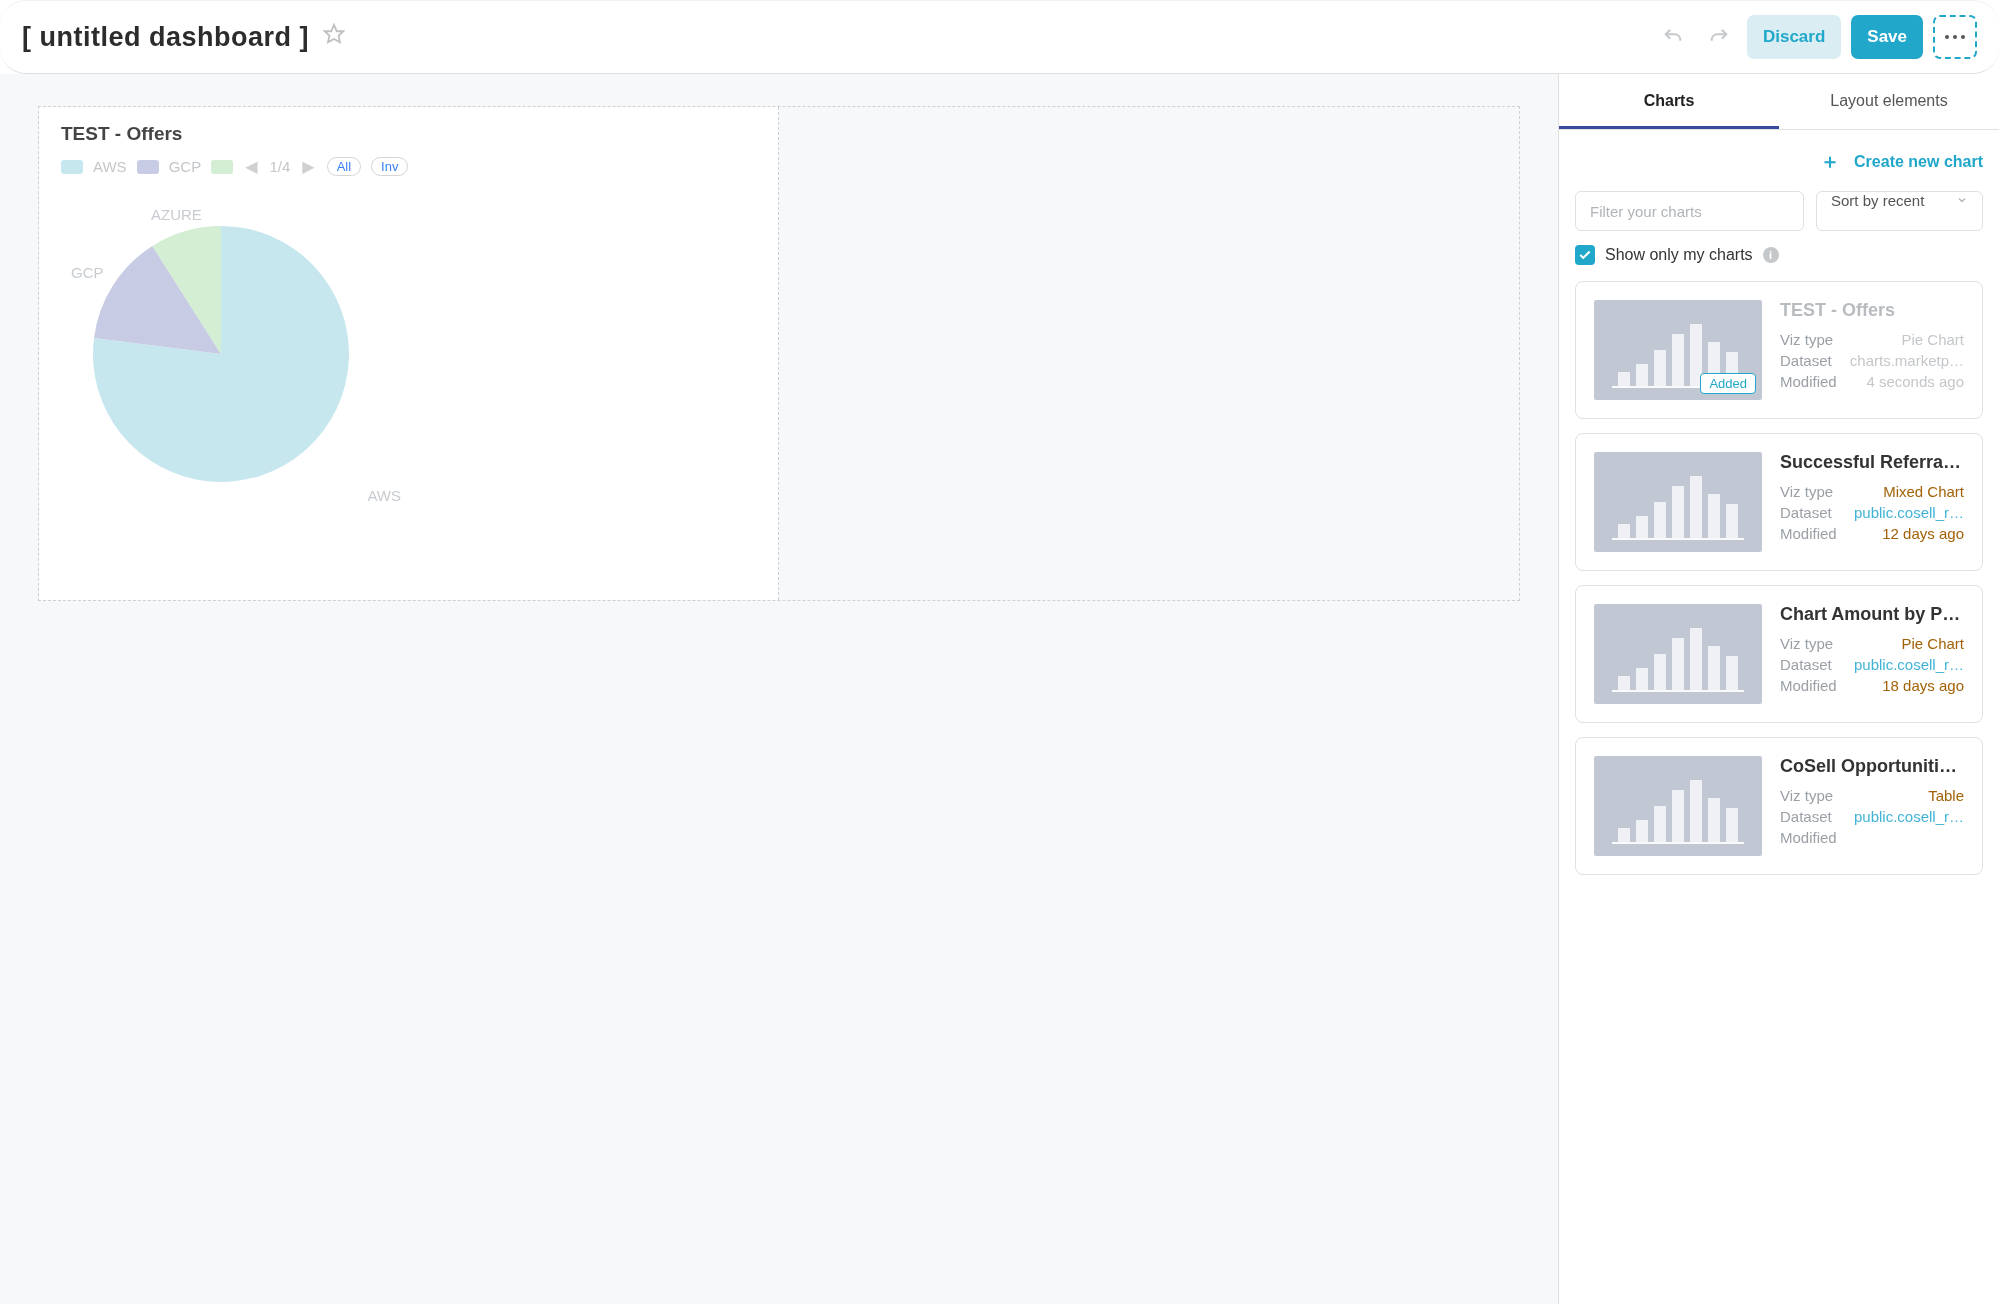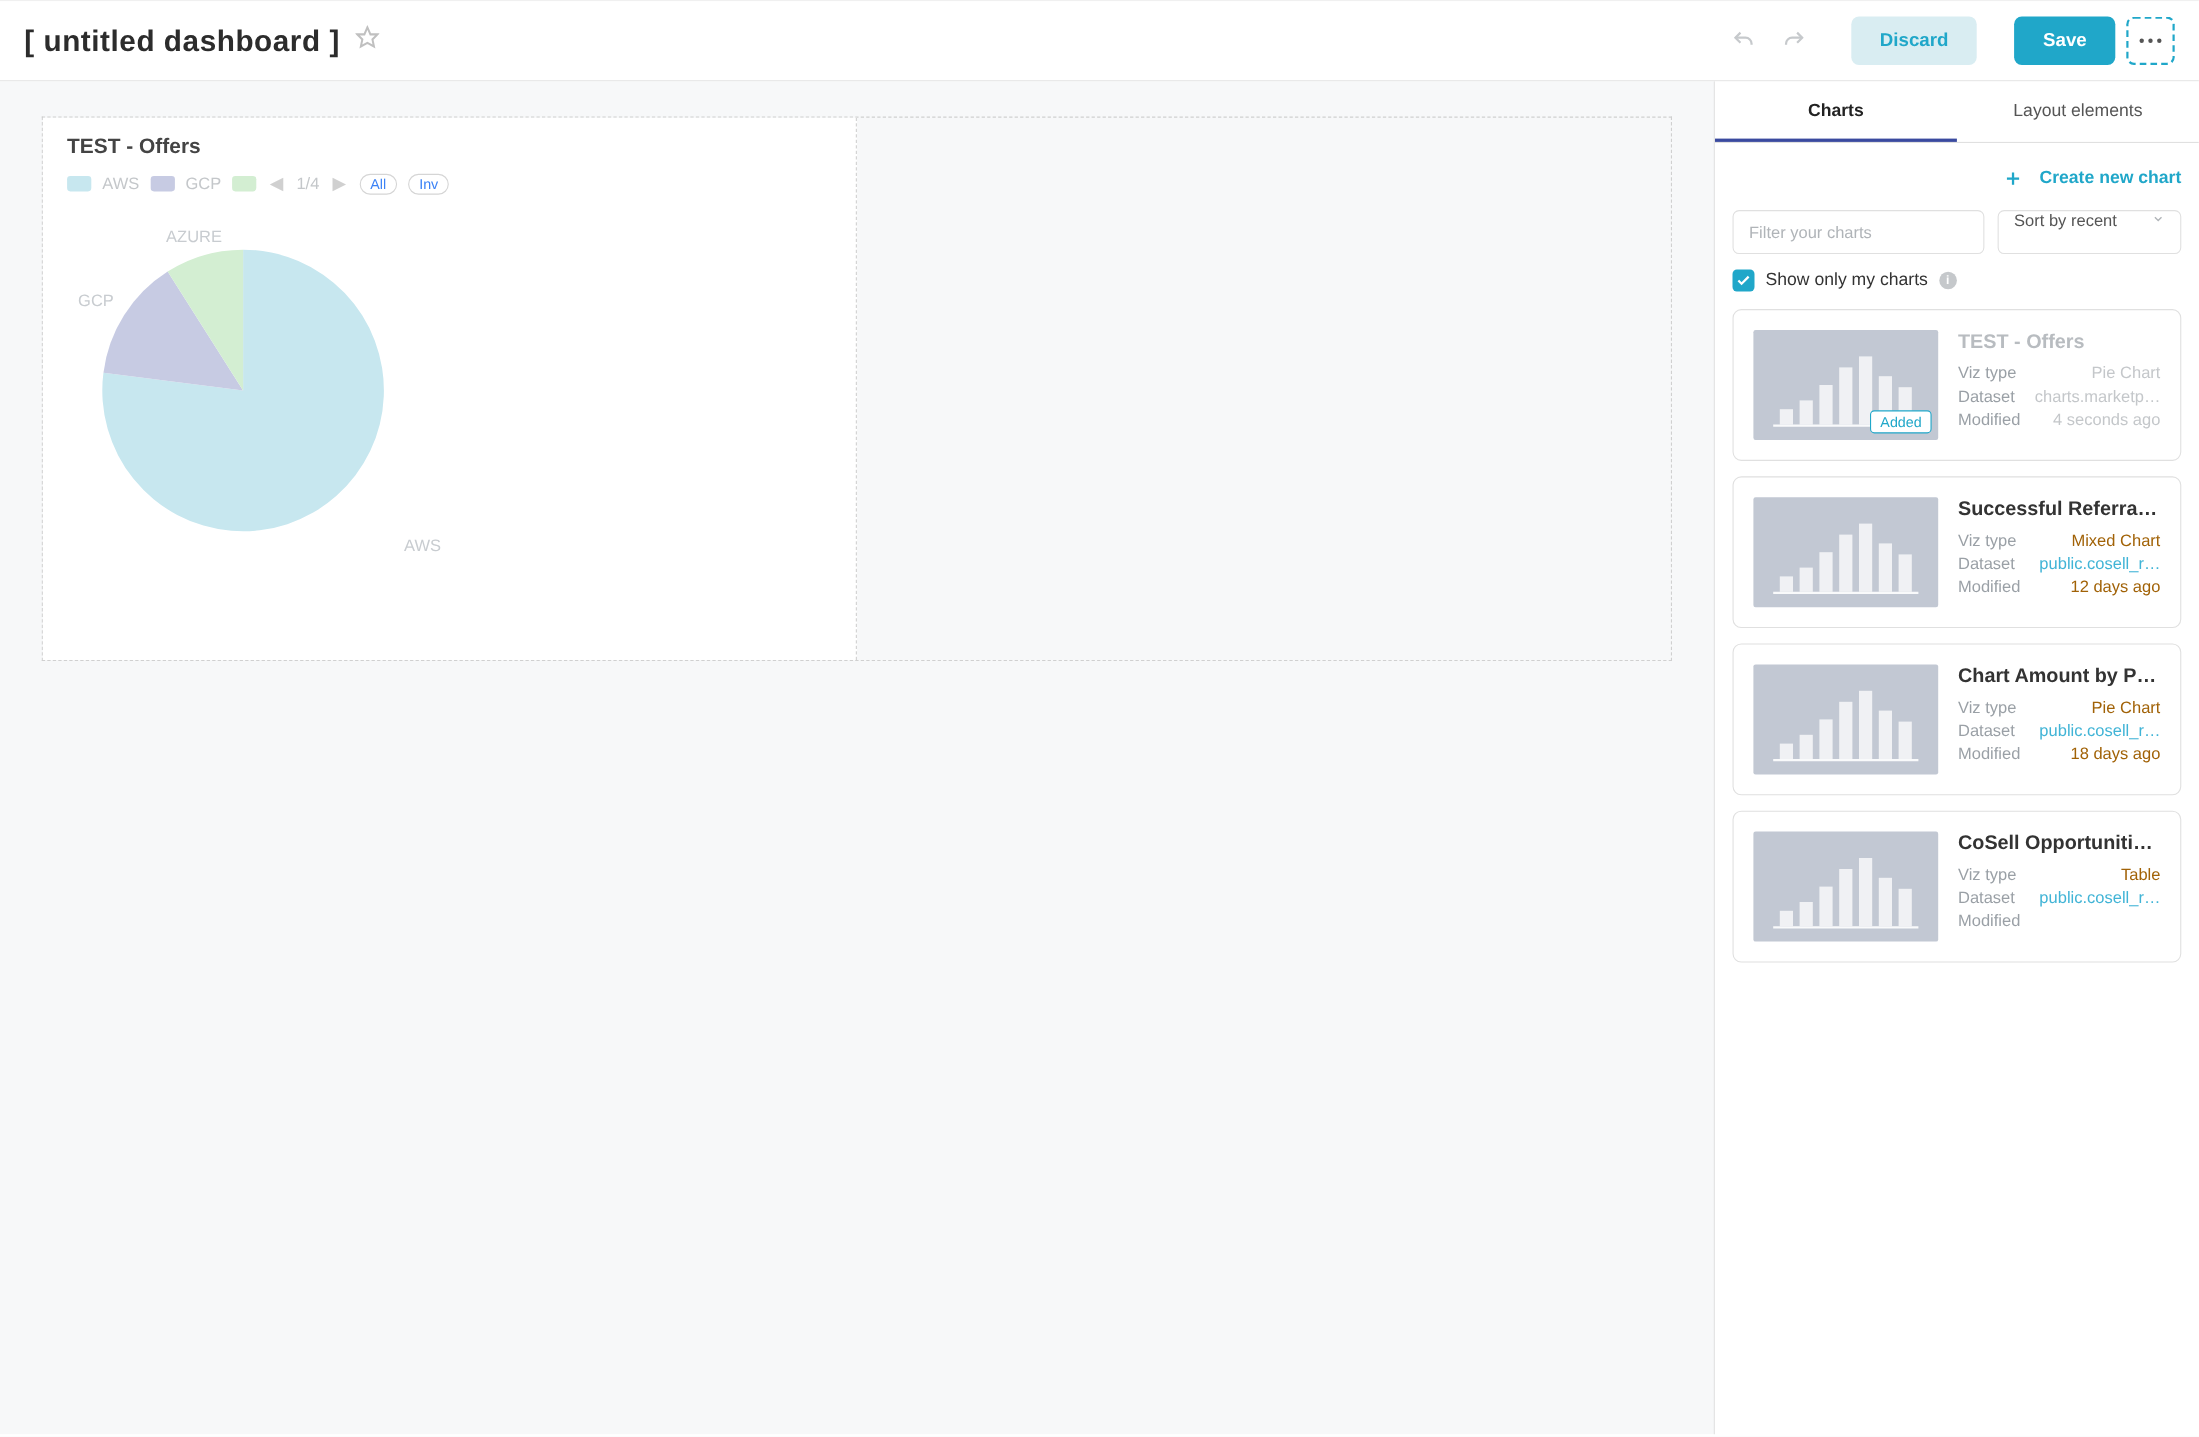--- a/index.html
+++ b/index.html
@@ -24,47 +24,47 @@
     background: #fff;
   }
   
   .header {
     display: flex;
     align-items: center;
     justify-content: space-between;
     padding: 14px 22px;
     border-bottom: 1px solid var(--border);
     border-top: 1px solid #f0f0f0;
+    border-radius: 26px;
   }
   .title-wrap { display: flex; align-items: center; gap: 14px; }
   .dash-title {
     font-size: 27px;
     font-weight: 700;
     color: #2c2c2c;
     letter-spacing: 0.5px;
   }
   .star-icon { color: #c0c0c0; font-size: 22px; cursor: pointer; }
   .header-actions { display: flex; align-items: center; gap: 10px; }
   .icon-btn {
     width: 36px; height: 36px;
     display: flex; align-items: center; justify-content: center;
     color: #c6c9cc;
     border-radius: 6px;
   }
   .btn {
     height: 44px;
-    padding: 0 26px;
+    padding: 0 16px;
     border-radius: 7px;
     font-size: 17px;
     font-weight: 600;
     display: inline-flex;
     align-items: center;
     cursor: pointer;
     border: none;
-    margin-left: 24px;
   }
   .btn-discard { background: var(--teal-light); color: var(--teal); }
   .btn-save    { background: var(--teal); color: #fff; }
   .more-btn {
     width: 44px; height: 44px;
     border: 2px dashed var(--teal);
     border-radius: 7px;
     display: flex; align-items: center; justify-content: center;
     color: var(--teal);
     cursor: pointer;

